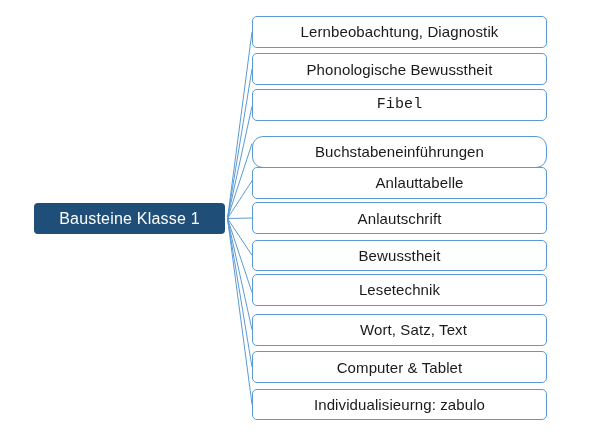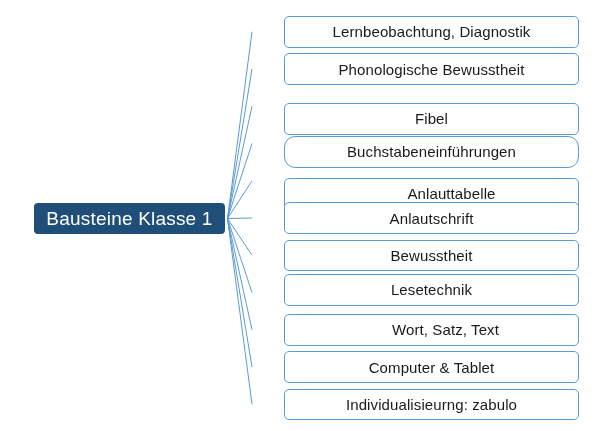--- a/index.html
+++ b/index.html
@@ -28,40 +28,39 @@
     left: 34px;
     top: 203px;
     width: 191px;
     height: 31px;
     background: var(--root-fill, #1F4E79);
     color: var(--root-text, #ffffff);
     border-radius: 4px;
     display: flex;
     align-items: center;
     justify-content: center;
-    font-size: 19px;
+    font-size: 16px;
     letter-spacing: 0.2px;
     box-sizing: border-box;
   }
   .child-node {
     position: absolute;
     left: 252px;
     width: 295px;
     height: 31.5px;
     background: var(--child-fill, #ffffff);
     border: 1.5px solid var(--child-border, #5B9BD5);
     border-radius: 5px;
     color: var(--child-text, #1a1a1a);
     display: flex;
     align-items: center;
     justify-content: center;
     font-size: 15px;
     letter-spacing: 0.1px;
     box-sizing: border-box;
-    margin-left: 32px;
   }
 </style>
 </head>
 <body>
 
 <div class="canvas" style="--bg: #FFFFFF; --root-fill: #1F4E79; --root-text: #FFFFFF; --child-fill: #FFFFFF; --child-border: #5B9BD5; --child-text: #1A1A1A;">
   <svg class="connectors" viewBox="0 0 600 431" xmlns="http://www.w3.org/2000/svg">
       <line x1="227.5" y1="218.5" x2="252" y2="31.75" stroke="#5B9BD5" stroke-width="1"></line>
       <line x1="227.5" y1="218.5" x2="252" y2="69" stroke="#5B9BD5" stroke-width="1"></line>
       <line x1="227.5" y1="218.5" x2="252" y2="106.25" stroke="#5B9BD5" stroke-width="1"></line>
@@ -77,27 +76,27 @@
   <div class="root-node">
     <span>Bausteine Klasse 1</span>
   </div>
   <div id="children-layer">
       <div class="child-node" style="top: 16px;">
         <span>Lernbeobachtung, Diagnostik</span>
       </div>
       <div class="child-node" style="top: 53.25px;">
         <span>Phonologische Bewusstheit</span>
       </div>
-      <div class="child-node" style="top: 103px;">
+      <div class="child-node" style="top: 89px; font-family: Liberation Mono, monospace;">
         <span>Fibel</span>
       </div>
       <div class="child-node" style="top: 136px; border-radius: 11px;">
         <span>Buchstabeneinführungen</span>
       </div>
-      <div class="child-node" style="top: 178px; padding-left: 40px;">
+      <div class="child-node" style="top: 167px; padding-left: 40px;">
         <span>Anlauttabelle</span>
       </div>
       <div class="child-node" style="top: 202.25px;">
         <span>Anlautschrift</span>
       </div>
       <div class="child-node" style="top: 239.5px;">
         <span>Bewusstheit</span>
       </div>
       <div class="child-node" style="top: 274px; justify-content: center;">
         <span>Lesetechnik</span>

